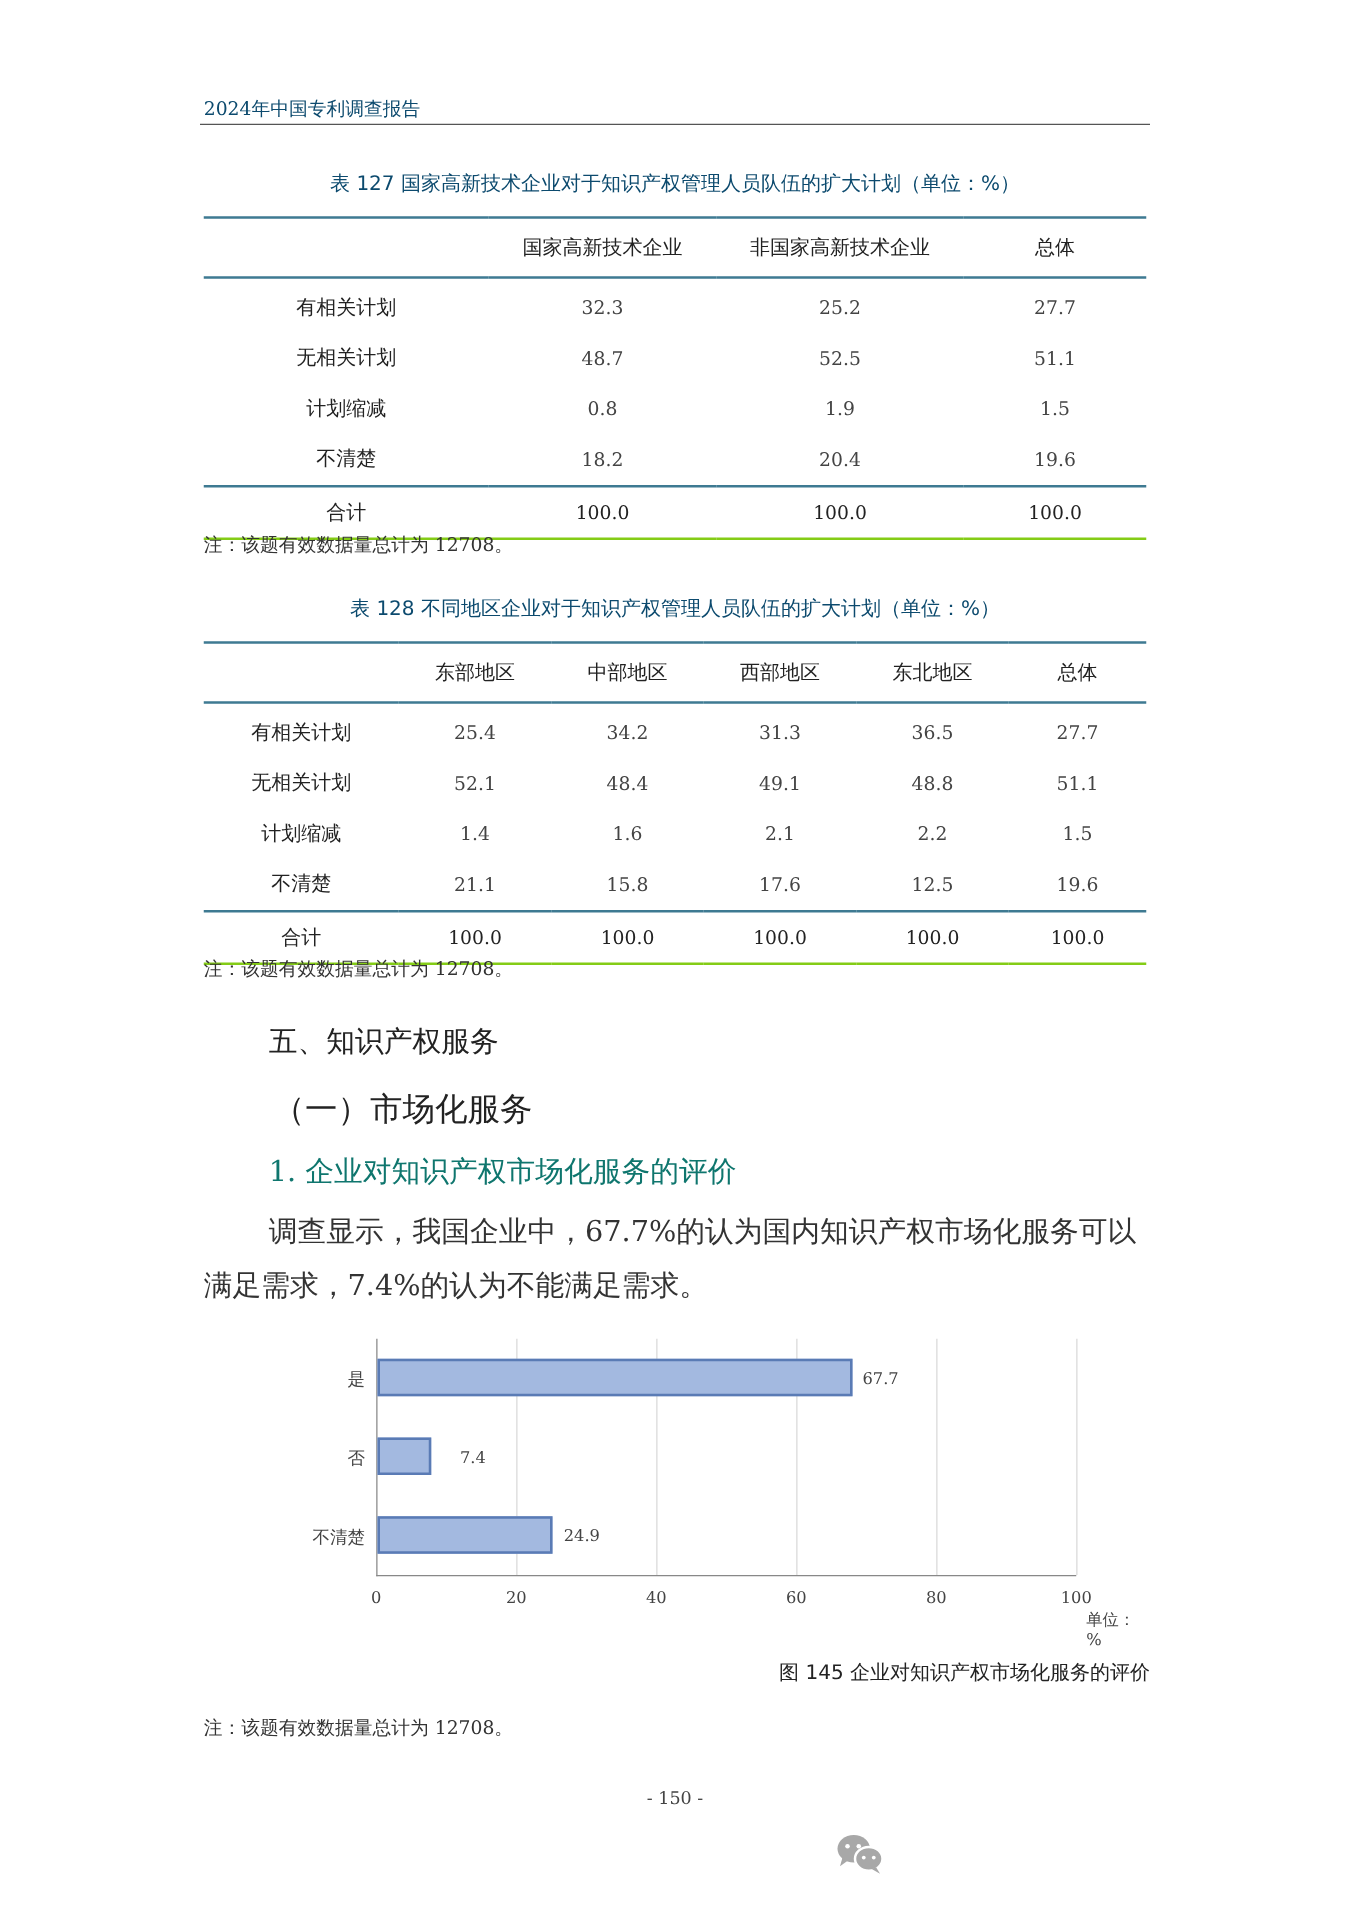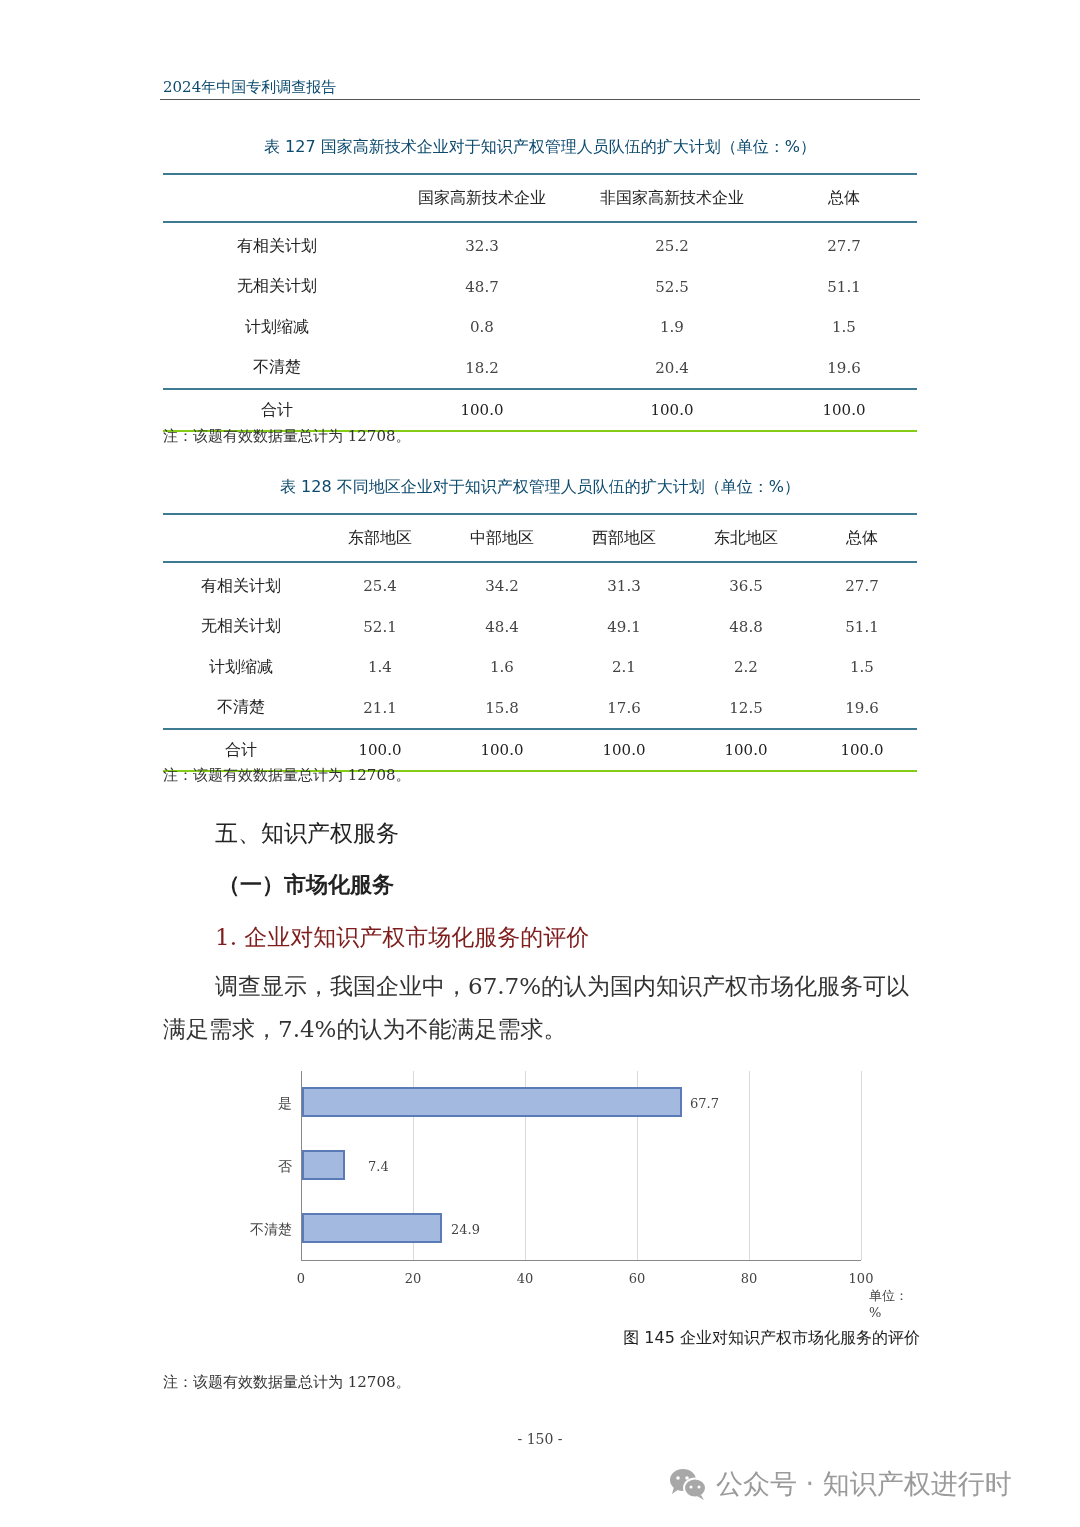--- a/index.html
+++ b/index.html
@@ -41,24 +41,24 @@
     font-weight: normal; color: #222; height: 38px;
   }
   .note {
     left: 163px; font-size: 15px; color: #333;
   }
   .h-section {
     left: 215px; top: 818px; font-size: 23px; color: #222;
     font-family: "DejaVu Sans", "Liberation Sans", sans-serif;
   }
   .h-sub {
-    left: 218px; top: 870px; font-size: 22px; font-weight: bold; color: #222;
+    left: 218px; top: 870px; font-size: 26px; font-weight: normal; color: #222;
   }
   .h-item {
-    left: 215px; top: 922px; font-size: 23px; color: #7f1d1d;
+    left: 215px; top: 922px; font-size: 23px; color: #0f766e;
   }
   .para {
     left: 163px; top: 965px; width: 760px; font-size: 23px; line-height: 43px;
     color: #333; text-indent: 52px;
   }
   
   .chart { left: 230px; top: 1060px; width: 680px; height: 250px; }
   .chart .gridline { position: absolute; top: 11px; width: 1px; height: 189px; background: #d9d9d9; }
   .chart .axis-y { position: absolute; left: 71px; top: 11px; width: 1px; height: 190px; background: #888; }
   .chart .axis-x { position: absolute; left: 71px; top: 200px; width: 560px; height: 1px; background: #888; }
@@ -234,14 +234,13 @@
       <ellipse cx="15" cy="13" rx="13" ry="11" fill="#a8a8a8"></ellipse>
       <path d="M6 20 L4 27 L11 22 Z" fill="#a8a8a8"></path>
       <ellipse cx="27" cy="21" rx="11" ry="9.5" fill="#a8a8a8" stroke="#fff" stroke-width="2"></ellipse>
       <path d="M33 28 L36 33 L29 29 Z" fill="#a8a8a8"></path>
       <circle cx="10" cy="11" r="1.8" fill="#fff"></circle>
       <circle cx="19" cy="11" r="1.8" fill="#fff"></circle>
       <circle cx="23" cy="20" r="1.5" fill="#fff"></circle>
       <circle cx="31" cy="20" r="1.5" fill="#fff"></circle>
     </svg>
   </span>
-  <span>公众号 · 知识产权进行时</span>
 </div>
 
 </body></html>

